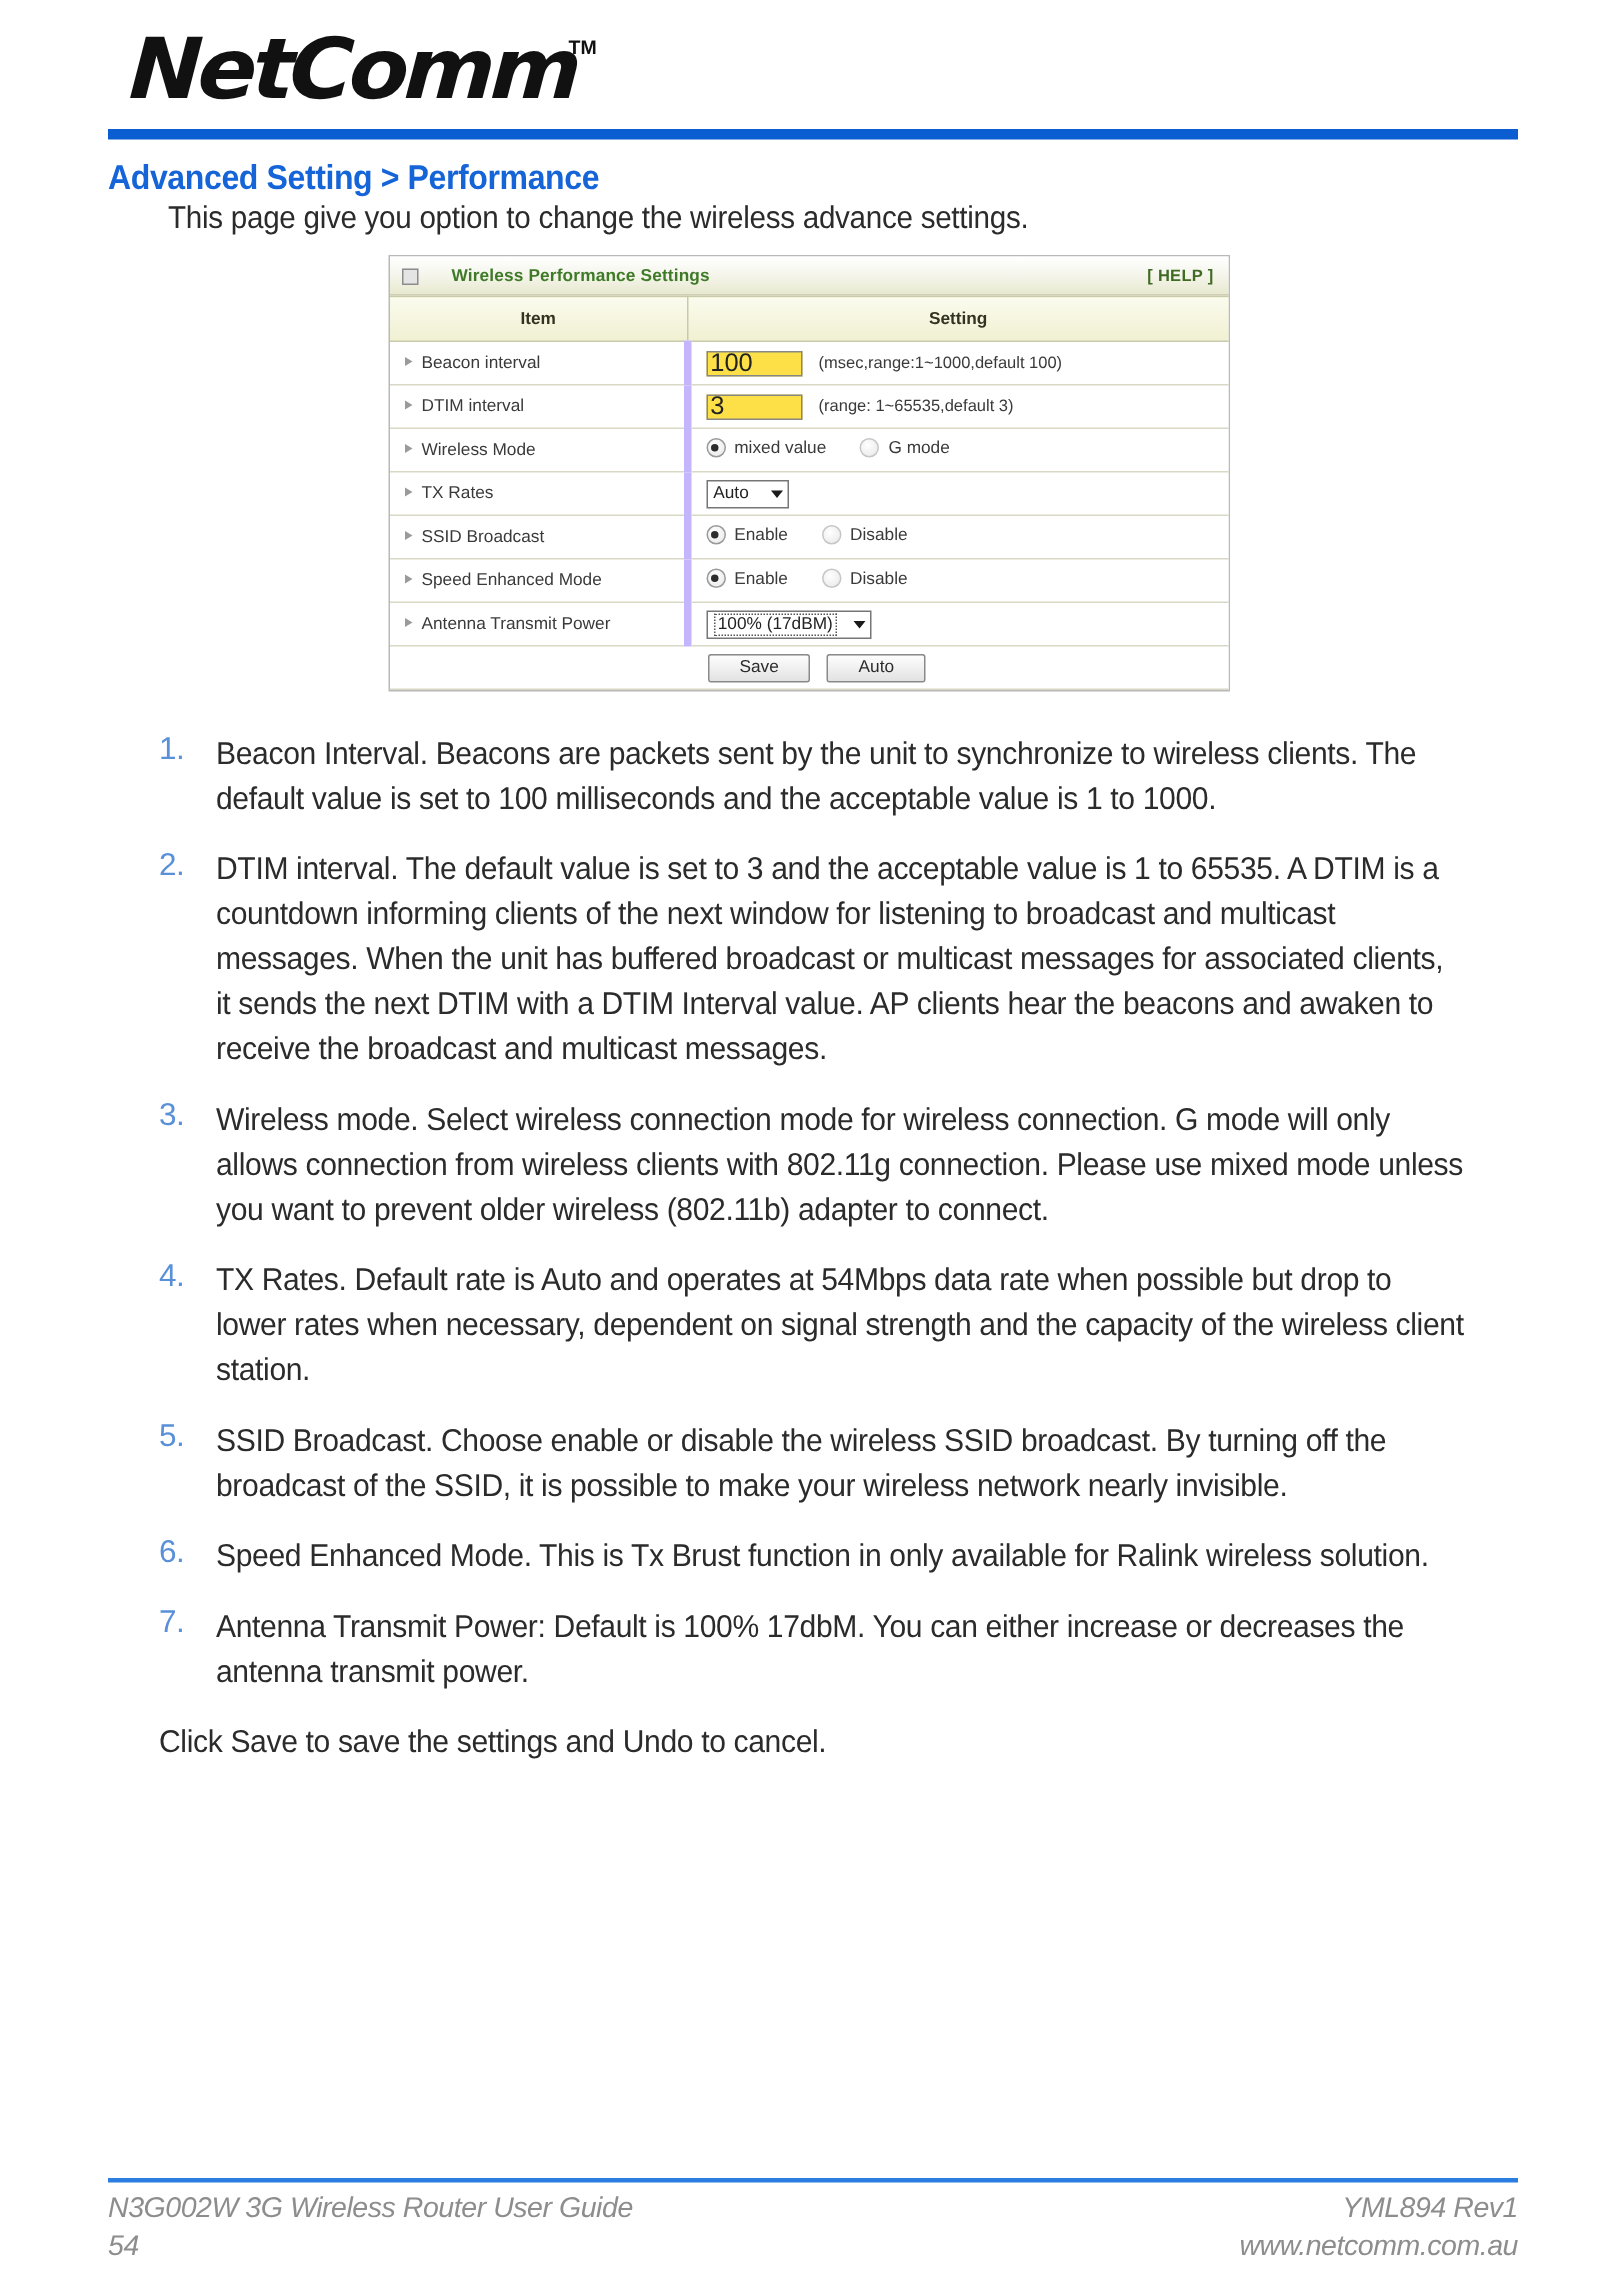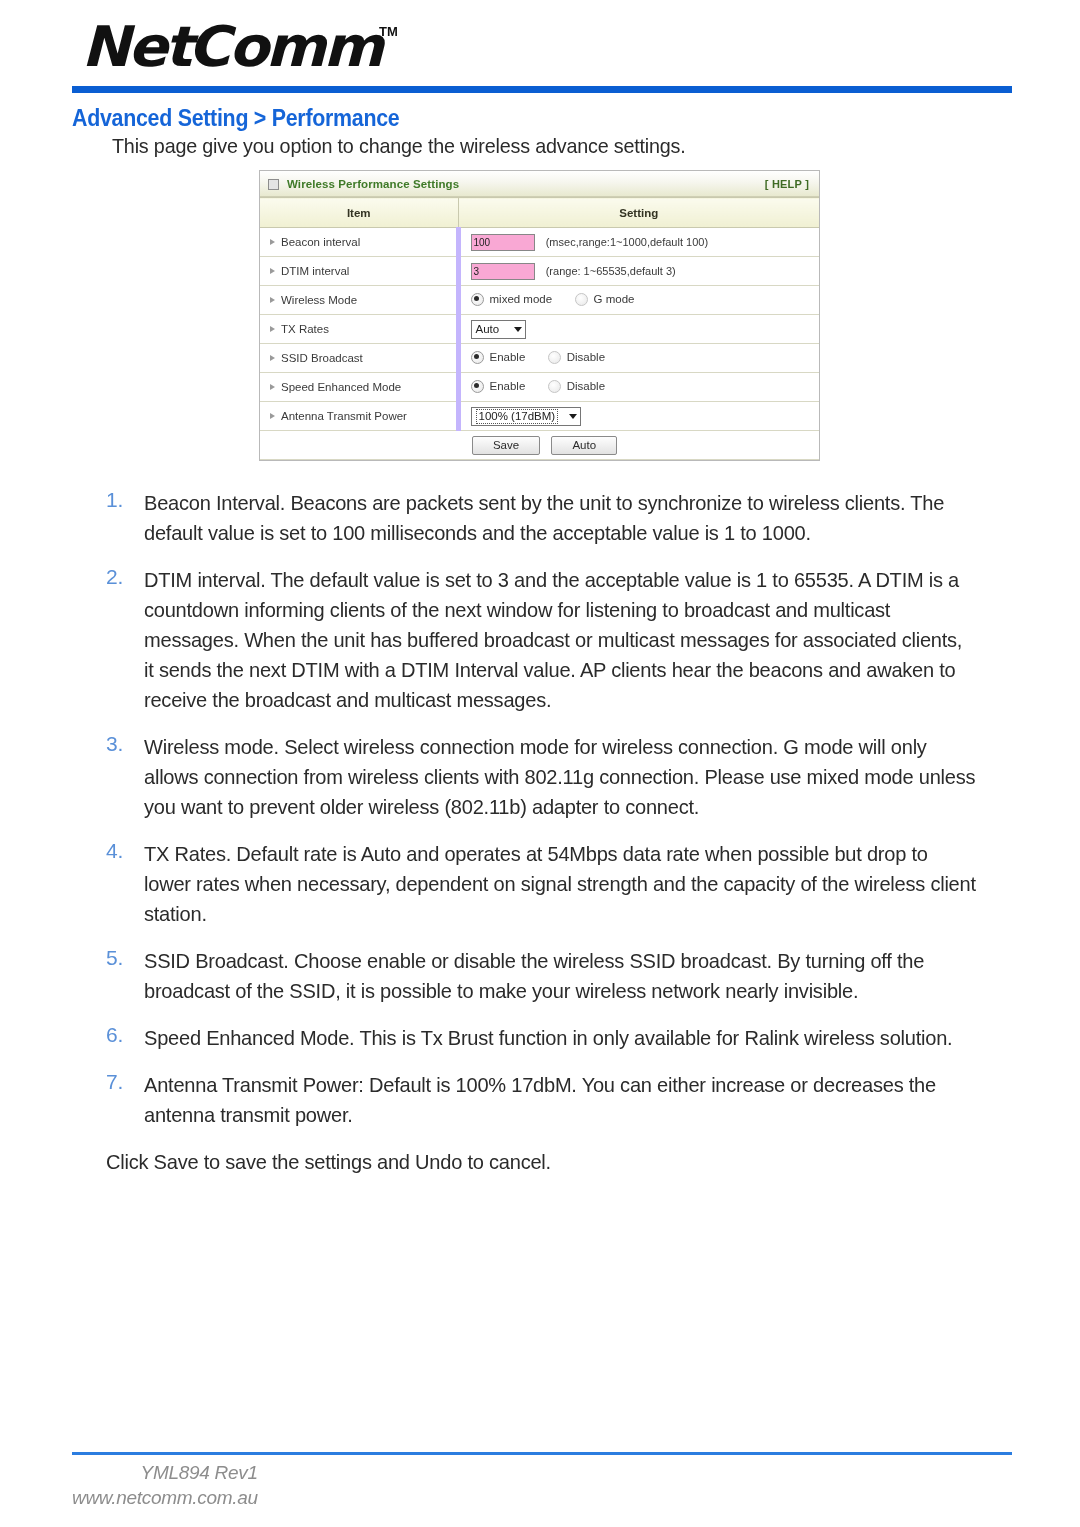--- a/index.html
+++ b/index.html
@@ -105,21 +105,21 @@
     align-items: center;
     justify-content: space-between;
     padding: 0 10px 0 8px;
     background: linear-gradient(to bottom, #ffffff 0%, #f6f6ee 45%, #e8e9cf 100%);
     border-bottom: 1px solid #cfcfb4;
     box-sizing: border-box;
   }
   .titlebar-left {
     display: flex;
     align-items: flex-end;
-    gap: 8px;
+    gap: 22px;
   }
   .win-icon {
     width: 9px;
     height: 9px;
     border: 1px solid #8d8d8d;
     background: #e4e4e4;
     display: inline-block;
   }
   #panel-title {
     font-size: 11.5px;
@@ -173,23 +173,23 @@
     border-top: 3.5px solid transparent;
     border-bottom: 3.5px solid transparent;
     margin-right: 6px;
     vertical-align: 1px;
   }
 
   input.txt {
     width: 64px;
     height: 17px;
     border: 1px solid #878787;
-    background: #f9a8d4;
+    background: #fde047;
     font-family: "Liberation Sans", sans-serif;
-    font-size: 10px;
+    font-size: 17px;
     color: #222222;
     padding: 0 2px;
     box-sizing: border-box;
     vertical-align: middle;
   }
   .hint {
     font-size: 11px;
     color: #3a3a3a;
     margin-left: 8px;
     vertical-align: middle;
@@ -390,21 +390,21 @@
           </td>
         </tr>
 
         <tr>
           <td class="item-cell">
             <span class="tri"></span><span>Wireless Mode</span>
           </td>
           <td>
             <span class="radio-group">
               <span class="radio on"></span>
-              <span class="radio-label">mixed mode</span>
+              <span class="radio-label">mixed value</span>
             </span>
             <span class="radio-gap"></span>
             <span class="radio-group">
               <span class="radio off"></span>
               <span class="radio-label">G mode</span>
             </span>
           </td>
         </tr>
 
         <tr>
@@ -503,19 +503,23 @@
     </div>
     <div class="note">
       <div class="note-num">7.</div>
       <div class="note-body">Antenna Transmit Power: Default is 100% 17dbM. You can either increase or decreases the antenna transmit power.</div>
     </div>
     <div id="closing-line">Click Save to save the settings and Undo to cancel.</div>
   </div>
 
   <div id="footer-rule"></div>
   <div id="footer">
+    <div class="col-left">
+      <div>N3G002W 3G Wireless Router User Guide</div>
+      <div>54</div>
+    </div>
     <div class="col-right">
       <div>YML894 Rev1</div>
       <div>www.netcomm.com.au</div>
     </div>
   </div>
 
 </div>
 
 </body></html>

